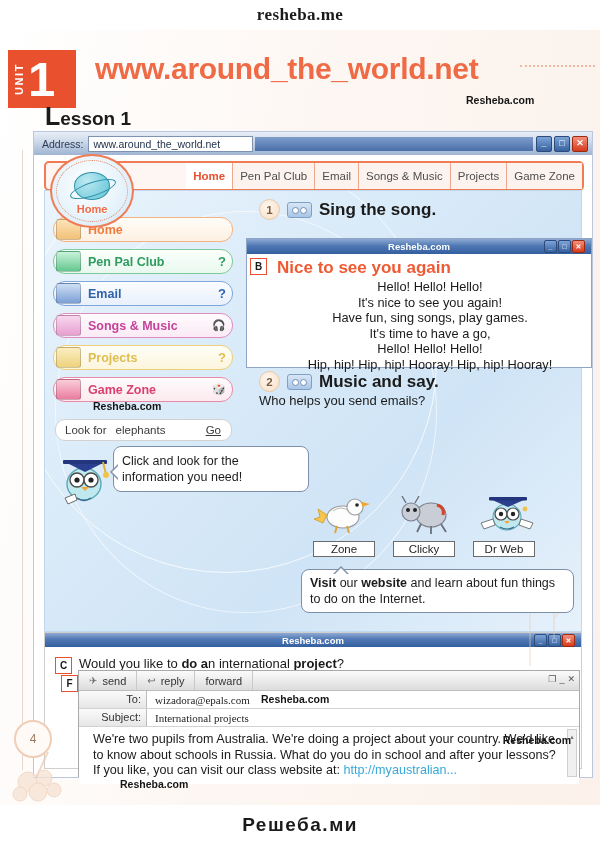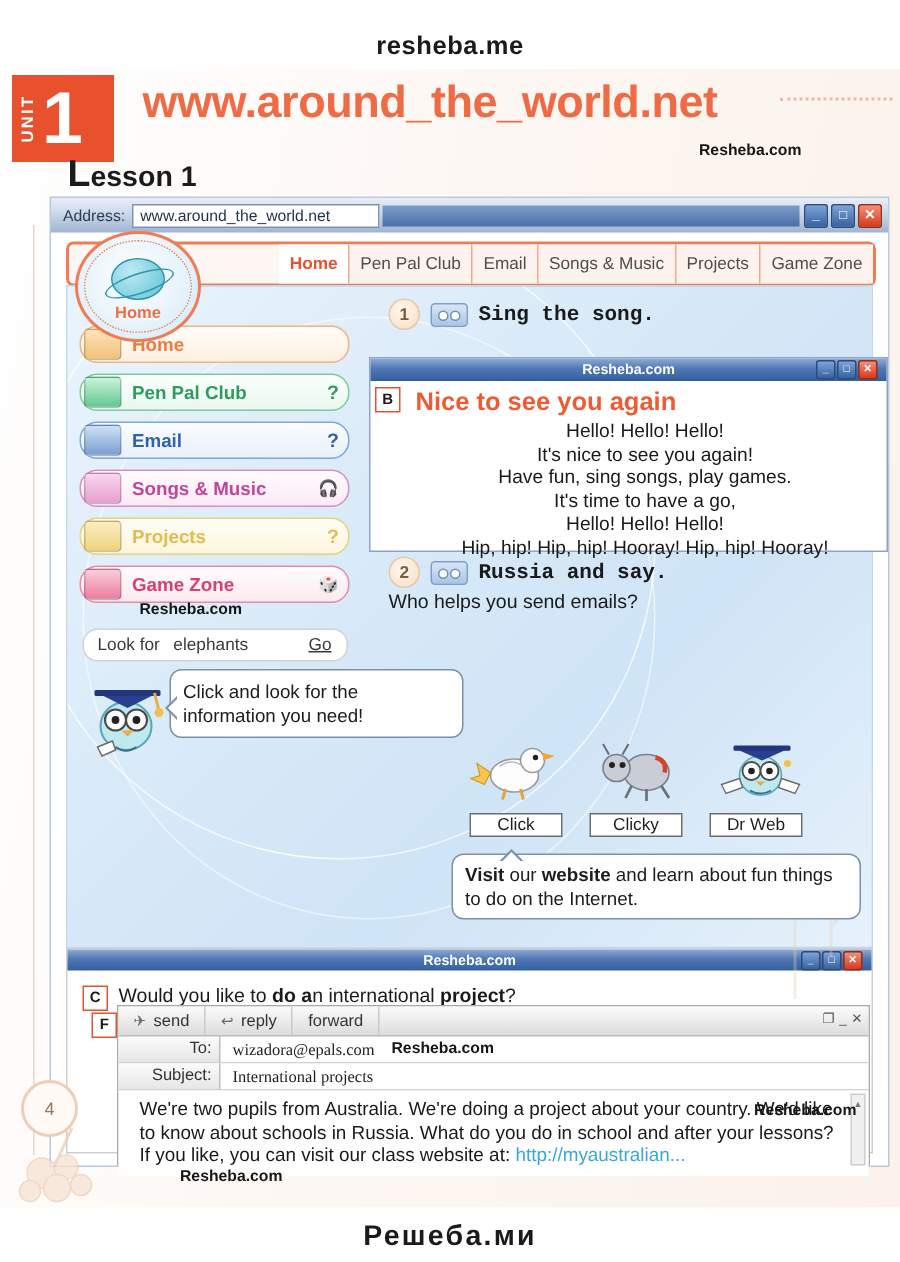--- a/index.html
+++ b/index.html
@@ -7,21 +7,21 @@
     width:600px;height:841px;overflow:hidden;position:relative;
     background:#ffffff;
     font-family:"Liberation Sans", sans-serif;
   }
   
   .wm-bar{
     position:absolute;left:0;width:600px;text-align:center;
     font-weight:bold;color:#1a1a1a;letter-spacing:.4px;
     background:#ffffff;z-index:60;
   }
-  #wm-top{top:16px;height:30px;line-height:30px;font-size:17px;}
+  #wm-top{top:0;height:30px;line-height:30px;font-size:17px;font-family:Liberation Serif, serif;}
   #wm-bottom{bottom:0;height:36px;line-height:40px;font-size:19px;letter-spacing:1.5px;}
 
   
   .sheet{
     position:absolute;left:0;top:30px;width:600px;height:775px;
     background:linear-gradient(100deg,#ffffff 0%,#fdf7f3 45%,#fbf1ea 100%);
     overflow:hidden;
   }
 
   
@@ -215,21 +215,21 @@
   .cassette{
     width:23px;height:14px;border-radius:3px;flex:0 0 auto;
     background:linear-gradient(180deg,#d8e6f5,#a9c6e6);border:1px solid #7fa0c6;
     position:relative;
   }
   .cassette:before,.cassette:after{
     content:"";position:absolute;top:4px;width:5px;height:5px;border-radius:50%;
     background:#fff;border:1px solid #6f8fb5;
   }
   .cassette:before{left:4px;} .cassette:after{right:4px;}
-  .ex-title{font-size:14px;font-weight:bold;color:#1a1a1a;font-family:Liberation Mono, monospace;}
+  .ex-title{font-size:17px;font-weight:bold;color:#1a1a1a;}
   .ex-sub{font-size:13px;color:#1a1a1a;margin-top:1px;}
 
   
   .songwin{
     position:absolute;left:212px;top:106px;width:344px;height:128px;
     border:1px solid #8fa3c4;background:#fff;z-index:14;
   }
   .titlebar{
     height:15px;display:flex;align-items:center;justify-content:center;
     background:linear-gradient(180deg,#8faad3 0%,#4f78b4 45%,#345f9f 100%);
@@ -466,38 +466,38 @@
           <div class="numbadge">1</div>
           <div class="cassette"></div>
           <div class="ex-title">Sing the song.</div>
         </div>
       </div>
 
       <div class="ex" style="left:214px;top:180px;">
         <div class="ex-head">
           <div class="numbadge">2</div>
           <div class="cassette"></div>
-          <div class="ex-title">Russia and say.</div>
+          <div class="ex-title">Music and say.</div>
         </div>
         <div class="ex-sub">Who helps you send emails?</div>
       </div>
 
       <div class="chars">
         <div class="charrow">
           <div class="char">
             <svg class="charimg" viewBox="0 0 62 44">
               <ellipse cx="30" cy="26" rx="16" ry="11" fill="#fdfdfd" stroke="#9a9a9a" stroke-width="1.1"></ellipse>
               <circle cx="42" cy="16" r="8" fill="#fdfdfd" stroke="#9a9a9a" stroke-width="1.1"></circle>
               <circle cx="44" cy="14" r="1.8" fill="#222"></circle>
               <path d="M49 16 l8 -3 l-8 -2 z" fill="#f1a62f"></path>
               <path d="M14 24 l-9 -6 l2 8 l-6 2 l9 4 z" fill="#f7c64e" stroke="#d09a22" stroke-width=".8"></path>
               <path d="M24 35 l-2 7 M34 35 l2 7" stroke="#e0a63a" stroke-width="2"></path>
               <path d="M20 20 q8 -6 16 0" stroke="#b9b9b9" stroke-width="1" fill="none"></path>
             </svg>
-            <div class="charlbl">Click</div>
+            <div class="charlbl">Zone</div>
           </div>
           <div class="char">
             <svg class="charimg" viewBox="0 0 62 44">
               <ellipse cx="38" cy="24" rx="15" ry="12" fill="#c9cdd6" stroke="#7b808c" stroke-width="1.1"></ellipse>
               <circle cx="18" cy="21" r="9" fill="#c9cdd6" stroke="#7b808c" stroke-width="1.1"></circle>
               <circle cx="15" cy="19" r="2" fill="#222"></circle>
               <circle cx="22" cy="19" r="2" fill="#222"></circle>
               <path d="M13 12 l-4 -7 M22 12 l4 -7" stroke="#6a6f7a" stroke-width="1.4"></path>
               <path d="M28 33 l-4 8 M38 35 l0 8 M48 33 l5 8" stroke="#6a6f7a" stroke-width="1.8"></path>
               <path d="M44 14 q8 2 6 10" stroke="#d1452a" stroke-width="3" fill="none"></path>

